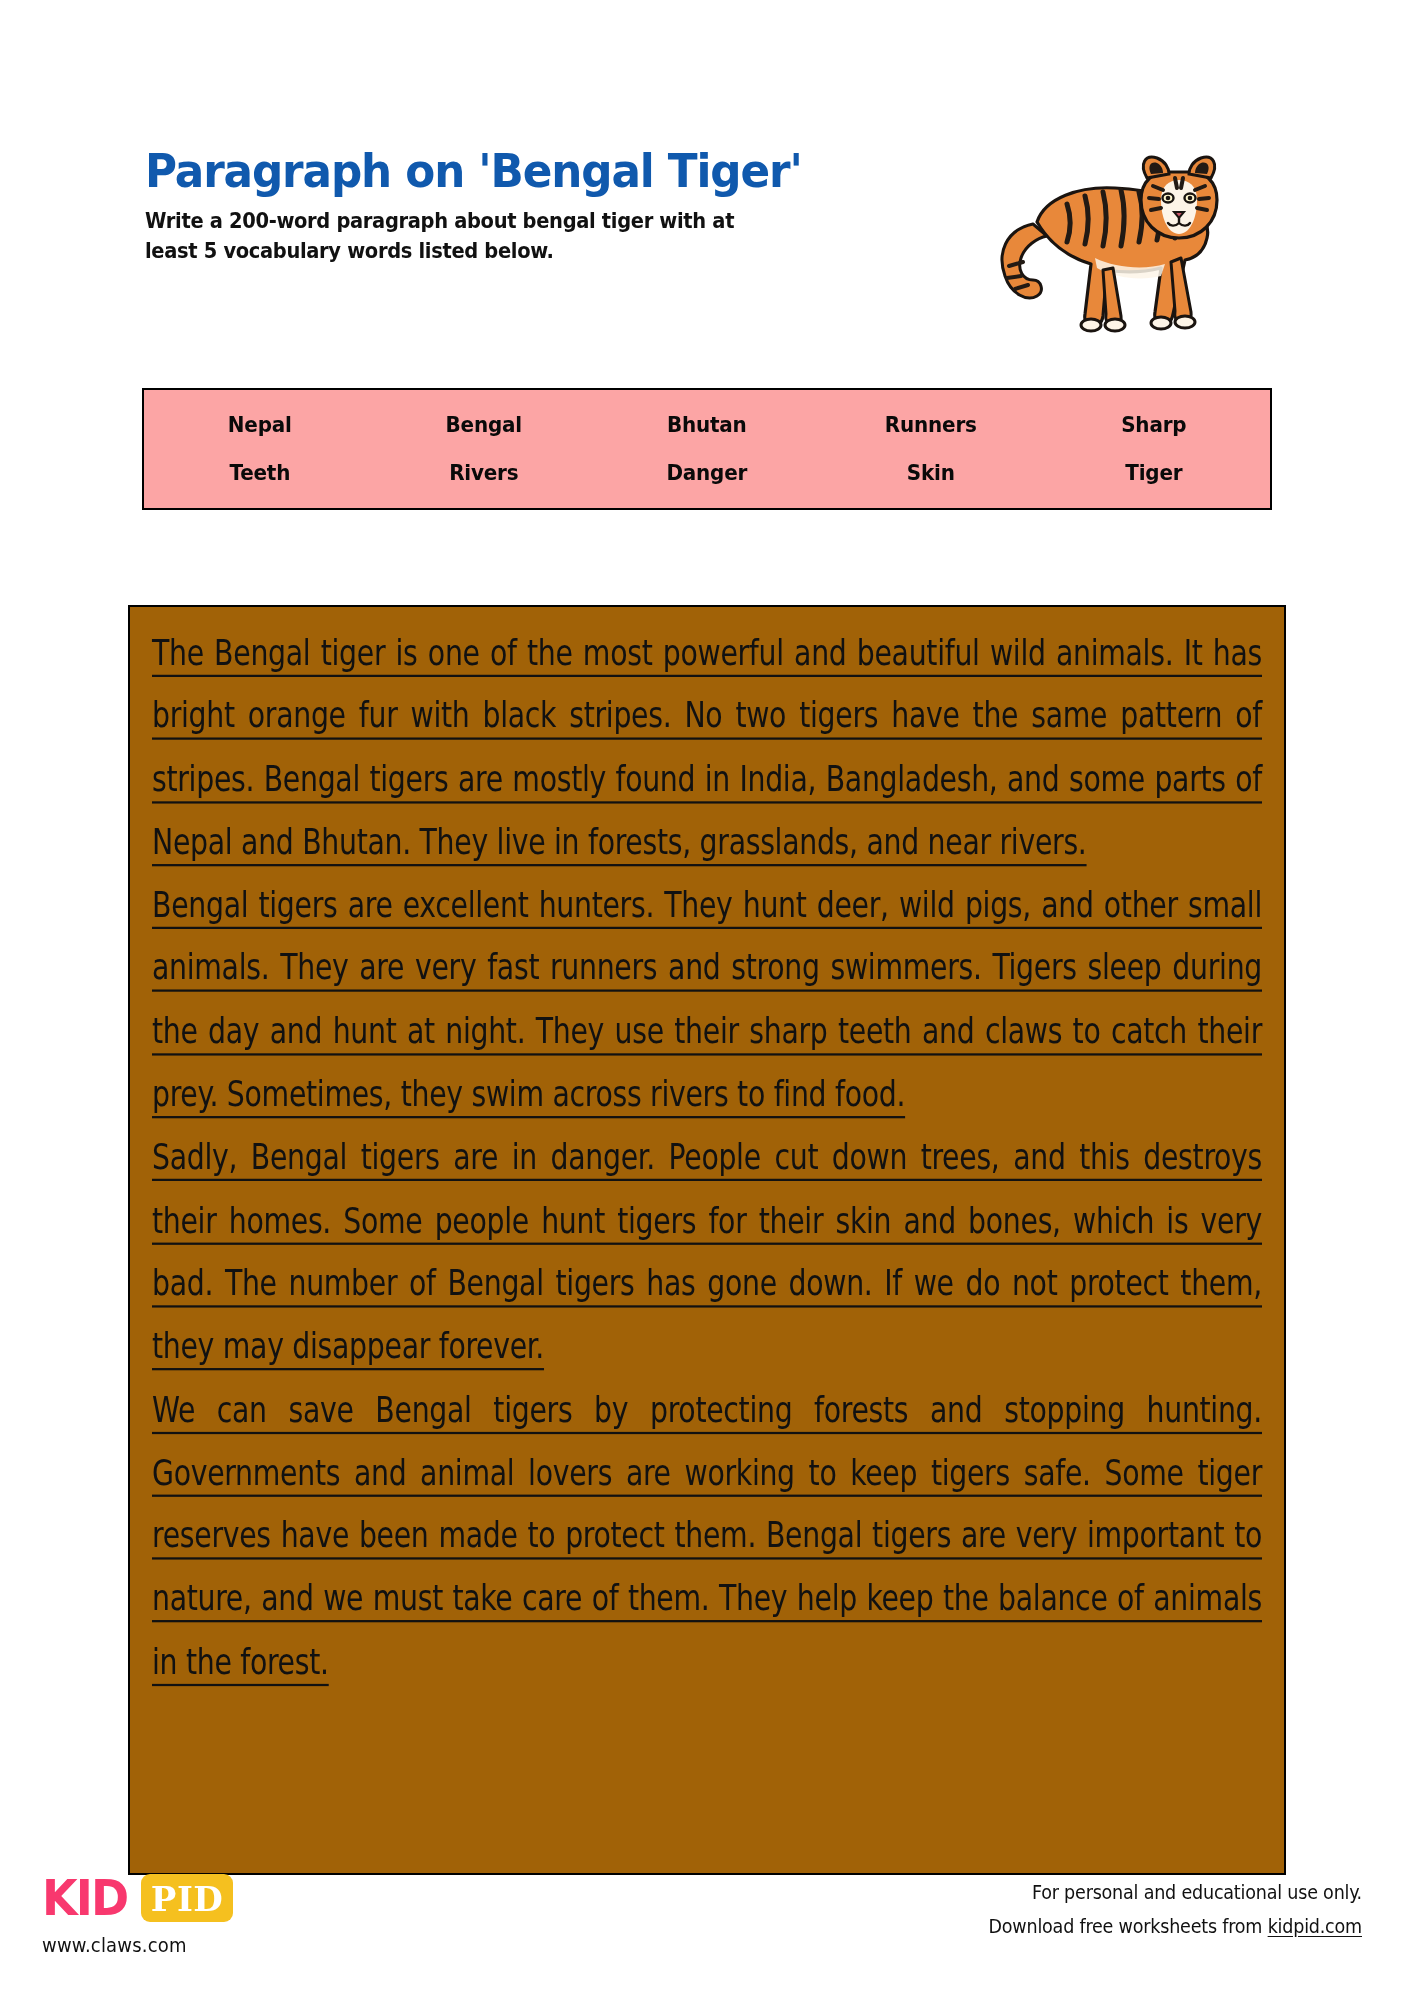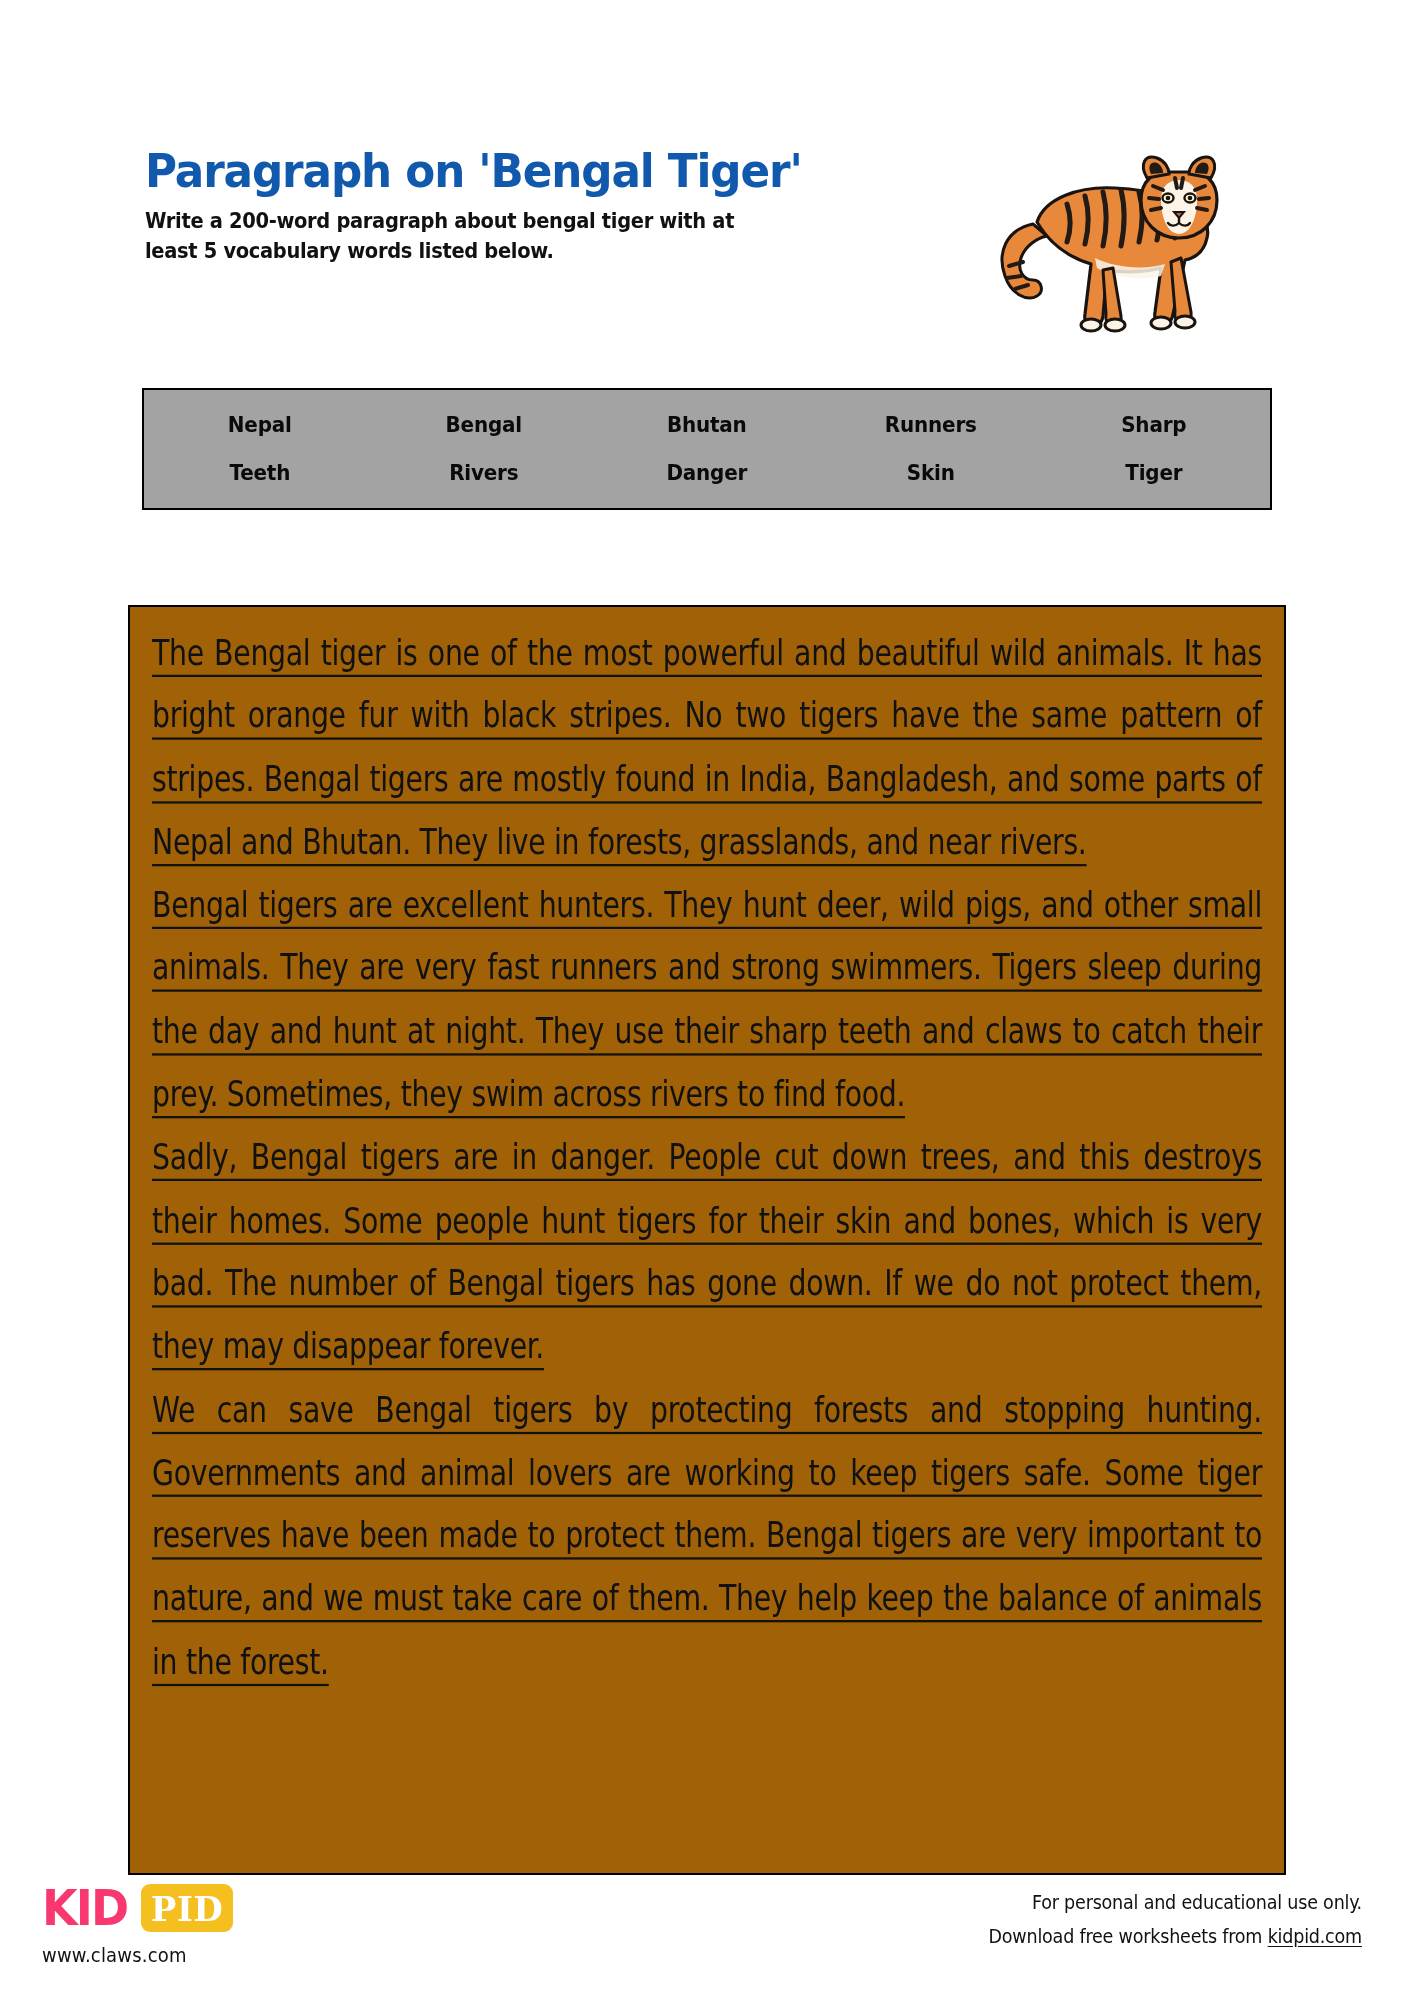--- a/index.html
+++ b/index.html
@@ -73,21 +73,21 @@
   .tiger-art svg { display: block; width: 100%; height: 100%; }
 
   
   .vocab-box {
     position: absolute;
     left: 142px;
     top: 388px;
     width: 1130px;
     height: 122px;
     border: 2.5px solid #000000;
-    background: #a3a3a3;
+    background: #fca5a5;
     display: flex;
     flex-direction: column;
     justify-content: center;
   }
   .vocab-row {
     display: flex;
     width: 100%;
     padding: 0 4px;
   }
   .vocab-row + .vocab-row { margin-top: 24px; }
@@ -132,21 +132,21 @@
     text-decoration-thickness: 1.6px;
     text-underline-offset: 9px;
     -webkit-text-decoration-line: underline;
   }
   .answer-para:last-child { text-align-last: left; }
 
   
   .footer {
     position: absolute;
     left: 0;
-    bottom: 2px;
+    bottom: 12px;
     width: 1414px;
     height: 130px;
   }
   .brand {
     position: absolute;
     left: 42px;
     top: 12px;
     width: 320px;
   }
   .brand-logo {

